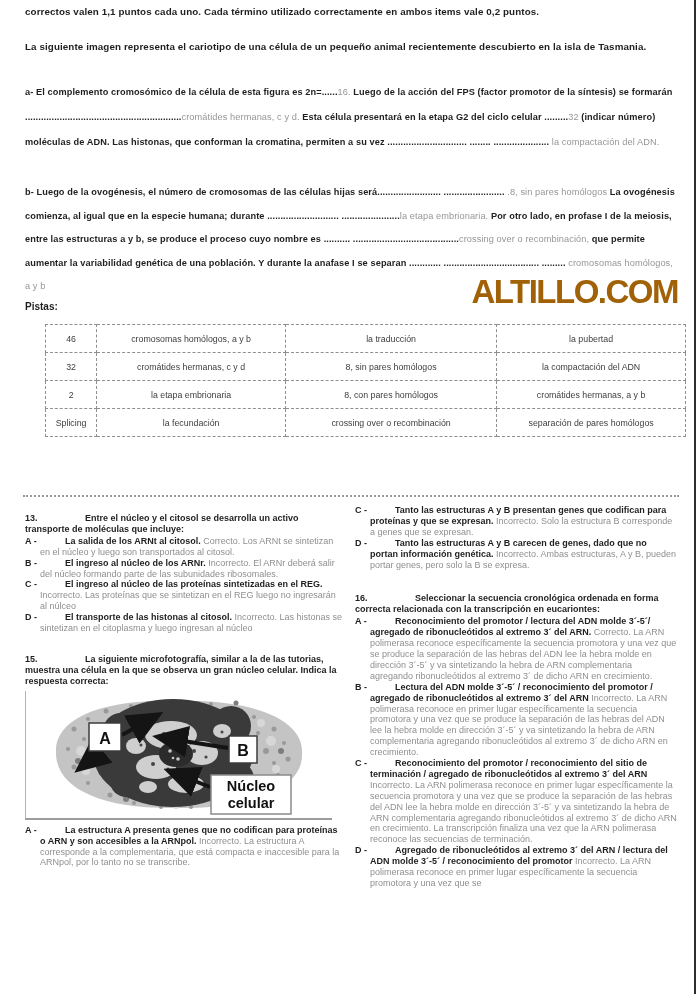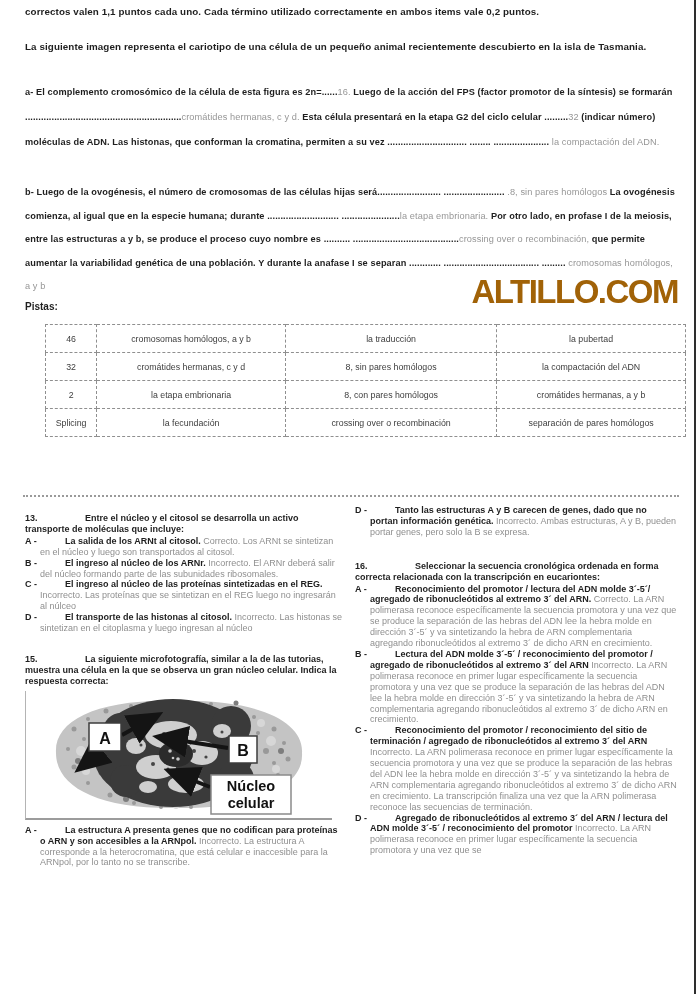--- a/index.html
+++ b/index.html
@@ -212,26 +212,27 @@
         <rect x="203" y="45" width="28" height="27" fill="#ffffff" stroke="#3c3c3c" stroke-width="1.5"></rect>
         <text x="217" y="65" text-anchor="middle" font-size="16" font-weight="bold" fill="#111111">B</text>
         <rect x="185" y="84" width="80" height="39" fill="#ffffff" stroke="#8a8a8a" stroke-width="1.5"></rect>
         <text x="225" y="100" text-anchor="middle" font-size="14.5" font-weight="bold" fill="#111111">Núcleo</text>
         <text x="225" y="117" text-anchor="middle" font-size="14.5" font-weight="bold" fill="#111111">celular</text>
       </g>
     </svg>
   </div>
 
   <div>
-      <p class="option"><span class="olabel">A -</span><span class="ostatement">La estructura A presenta genes que no codifican para proteínas o ARN y son accesibles a la ARNpol. </span><span class="oexplanation">Incorrecto. La estructura A corresponde a la heterocromatina, que está celular e inaccesible para la ARNpol, por lo tanto no se transcribe.</span></p>
+      <p class="option"><span class="olabel">A -</span><span class="ostatement">La estructura A presenta genes que no codifican para proteínas o ARN y son accesibles a la ARNpol. </span><span class="oexplanation">Incorrecto. La estructura A corresponde a la complementaria, que está compacta e inaccesible para la ARNpol, por lo tanto no se transcribe.</span></p>
     </div>
 </div>
 
 <div id="colR" class="col">
   <div>
+      <p class="option"><span class="olabel">C -</span><span class="ostatement">Tanto las estructuras A y B presentan genes que codifican para proteínas y que se expresan. </span><span class="oexplanation">Incorrecto. Solo la estructura B corresponde a genes que se expresan.</span></p>
       <p class="option"><span class="olabel">D -</span><span class="ostatement">Tanto las estructuras A y B carecen de genes, dado que no portan información genética. </span><span class="oexplanation">Incorrecto. Ambas estructuras, A y B, pueden portar genes, pero solo la B se expresa.</span></p>
     </div>
 
   <p class="qtitle mt2"><span class="qnum">16.</span><span>Seleccionar la secuencia cronológica ordenada en forma correcta relacionada con la transcripción en eucariontes:</span></p>
   <div>
       <p class="option"><span class="olabel">A -</span><span class="ostatement">Reconocimiento del promotor / lectura del ADN molde 3´-5´/ agregado de ribonucleótidos al extremo 3´ del ARN. </span><span class="oexplanation">Correcto. La ARN polimerasa reconoce específicamente la secuencia promotora y una vez que se produce la separación de las hebras del ADN lee la hebra molde en dirección 3´-5´ y va sintetizando la hebra de ARN complementaria agregando ribonucleótidos al extremo 3´ de dicho ARN en crecimiento.</span></p>
       <p class="option"><span class="olabel">B -</span><span class="ostatement">Lectura del ADN molde 3´-5´ / reconocimiento del promotor / agregado de ribonucleótidos al extremo 3´ del ARN </span><span class="oexplanation">Incorrecto. La ARN polimerasa reconoce en primer lugar específicamente la secuencia promotora y una vez que se produce la separación de las hebras del ADN lee la hebra molde en dirección 3´-5´ y va sintetizando la hebra de ARN complementaria agregando ribonucleótidos al extremo 3´ de dicho ARN en crecimiento.</span></p>
       <p class="option"><span class="olabel">C -</span><span class="ostatement">Reconocimiento del promotor / reconocimiento del sitio de terminación / agregado de ribonucleótidos al extremo 3´ del ARN </span><span class="oexplanation">Incorrecto. La ARN polimerasa reconoce en primer lugar específicamente la secuencia promotora y una vez que se produce la separación de las hebras del ADN lee la hebra molde en dirección 3´-5´ y va sintetizando la hebra de ARN complementaria agregando ribonucleótidos al extremo 3´ de dicho ARN en crecimiento. La transcripción finaliza una vez que la ARN polimerasa reconoce las secuencias de terminación.</span></p>
       <p class="option"><span class="olabel">D -</span><span class="ostatement">Agregado de ribonucleótidos al extremo 3´ del ARN / lectura del ADN molde 3´-5´ / reconocimiento del promotor </span><span class="oexplanation">Incorrecto. La ARN polimerasa reconoce en primer lugar específicamente la secuencia promotora y una vez que se</span></p>
     </div>

